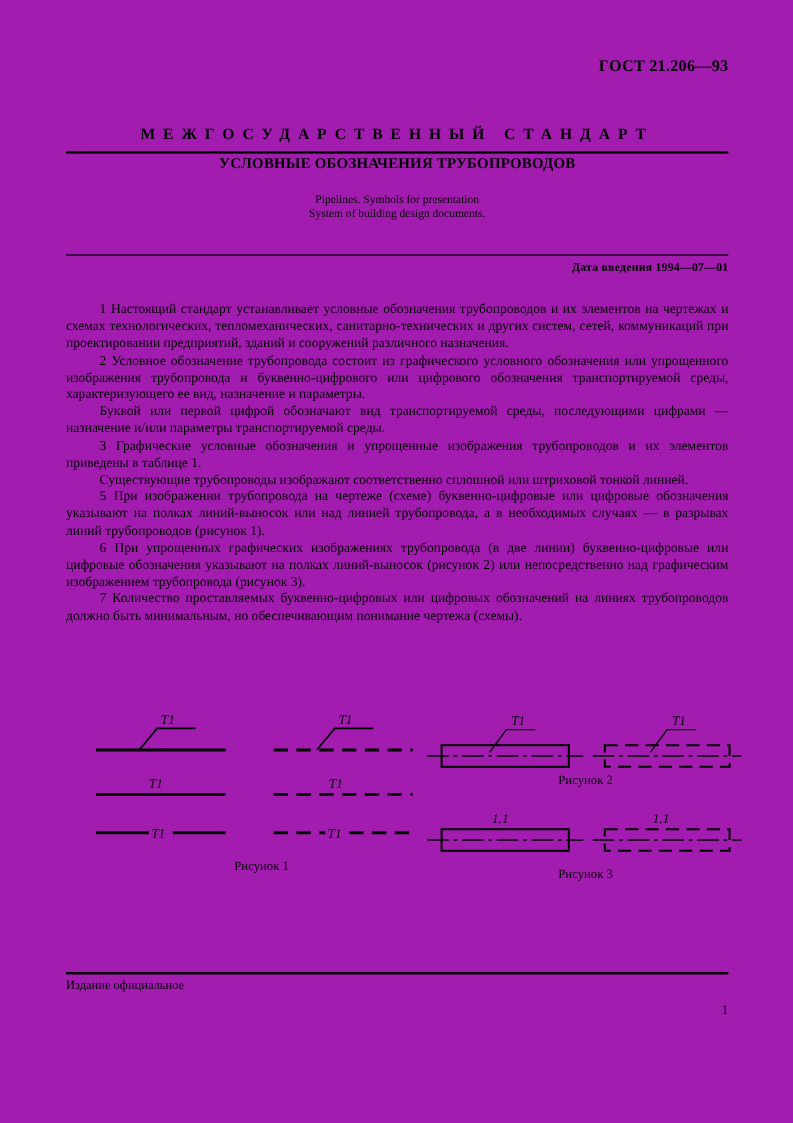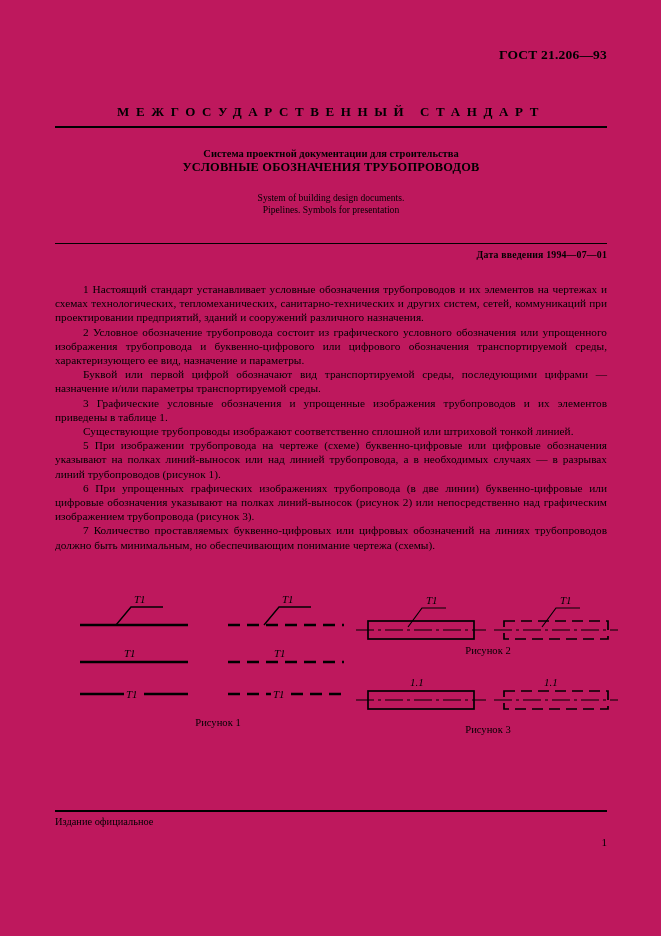--- a/index.html
+++ b/index.html
@@ -15,21 +15,21 @@
     font-family: "Liberation Serif", "DejaVu Serif", serif;
     color: #000000;
     overflow: hidden;
   }
 
   .page {
     position: absolute;
     left: 0; top: 0;
     width: 661px;
     height: 936px;
-    background: #be185d;
+    background: #a21caf;
   }
 
   .content {
     position: absolute;
     left: 55px;
     top: 0;
     width: 552px;
   }
 
   
@@ -149,26 +149,25 @@
 
 <div class="page">
 
   <div class="content">
 
     <div class="doc-code">ГОСТ 21.206—93</div>
 
     <div class="mgs-line">МЕЖГОСУДАРСТВЕННЫЙ  СТАНДАРТ</div>
     <div class="rule-thick"></div>
 
-    <div class="sub-title">Система проектной документации для строительства</div>
     <div class="main-title">УСЛОВНЫЕ ОБОЗНАЧЕНИЯ ТРУБОПРОВОДОВ</div>
 
     <div class="eng-title">
+      <div>Pipelines. Symbols for presentation</div>
       <div>System of building design documents.</div>
-      <div>Pipelines. Symbols for presentation</div>
     </div>
 
     <div class="rule-thin"></div>
     <div class="date-line">Дата введения 1994—07—01</div>
 
     <div class="body-text">
       <p>1  Настоящий стандарт устанавливает условные обозначения трубопроводов и их элементов на чертежах и схемах технологических, тепломеханических, санитарно-технических и других систем, сетей, коммуникаций при проектировании предприятий, зданий и сооружений различного назначения.</p>
       <p>2  Условное обозначение трубопровода состоит из графического условного обозначения или упрощенного изображения трубопровода и буквенно-цифрового или цифрового обозначения транспортируемой среды, характеризующего ее вид, назначение и параметры.</p>
       <p>Буквой или первой цифрой обозначают вид транспортируемой среды, последующими цифрами — назначение и/или параметры транспортируемой среды.</p>
       <p>3  Графические условные обозначения и упрощенные изображения трубопроводов и их элементов приведены в таблице 1.</p>

